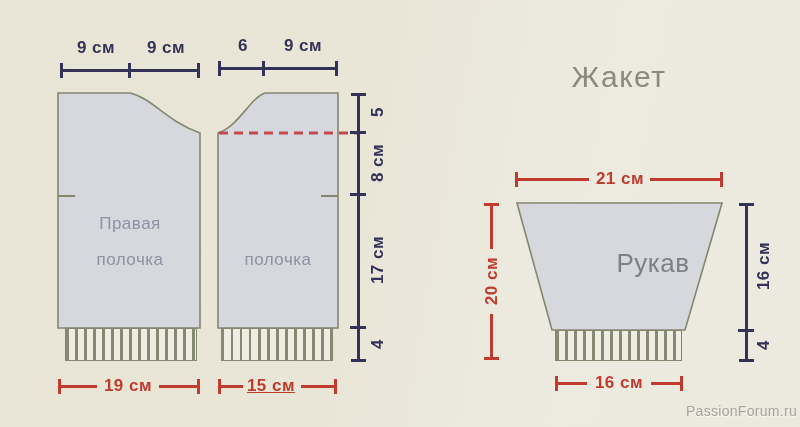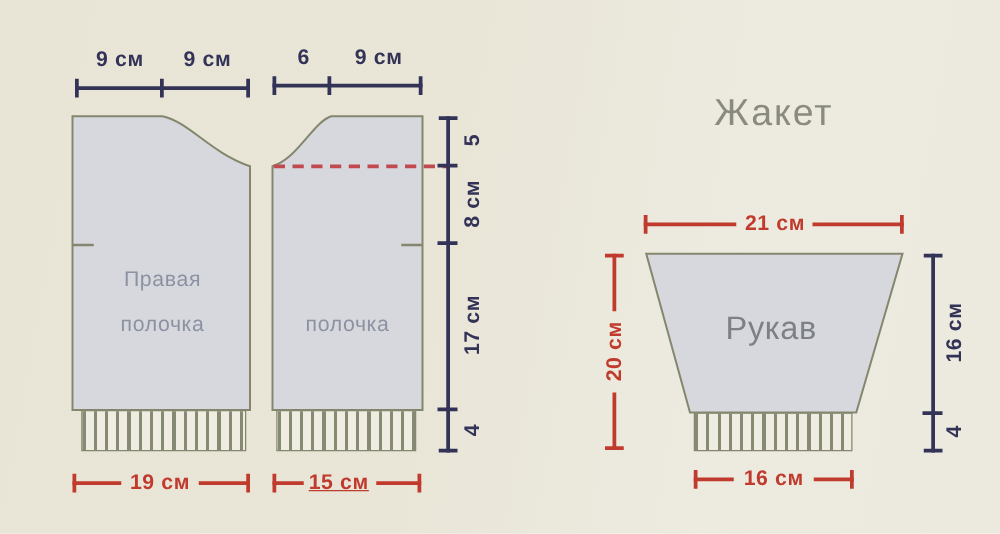--- a/index.html
+++ b/index.html
@@ -24,21 +24,21 @@
     position:absolute;transform:translate(-50%,-50%);
     font-weight:bold;font-size:17px;letter-spacing:.5px;
     color:#333357;white-space:nowrap;
   }
   .dimlabel.rot{transform:translate(-50%,-50%) rotate(-90deg);}
   .dimlabel.redtext{color:#c03b2d;}
   .piece-label{
     position:absolute;transform:translate(-50%,-50%);
     font-size:17px;color:#8d92a2;white-space:nowrap;letter-spacing:.5px;
   }
-  .sleeve-label{font-size:26px;color:#7d8086;}
+  .sleeve-label{font-size:26px;color:#7d8086;margin-left:36px;}
   .rib{
     position:absolute;border:1.6px solid #84876e;box-sizing:border-box;
     background:repeating-linear-gradient(90deg,#868a72 0 2.5px,#efede1 2.5px 9px);
   }
   .title{
     position:absolute;transform:translate(-50%,-50%);
     font-size:30px;color:#8a8a7e;letter-spacing:1.5px;white-space:nowrap;
   }
   .watermark{
     position:absolute;right:3px;top:403px;font-size:14px;color:#a2a49a;
@@ -56,21 +56,21 @@
     <path d="M517,203 H722 L685,330 H552 Z" fill="#d6d8de" stroke="#84876e" stroke-width="1.6"></path>
     <path d="M219,133 H359" stroke="#c04a50" stroke-width="3" stroke-dasharray="9,6" fill="none"></path>
     <path d="M58,196 H75" stroke="#84876e" stroke-width="2" fill="none"></path>
     <path d="M321,196 H338" stroke="#84876e" stroke-width="2" fill="none"></path>
   </svg>
 
   <div class="rib" style="left:65px;top:328px;width:132px;height:33px;"></div>
   <div class="rib" style="left:221px;top:328px;width:112px;height:33px;"></div>
   <div class="rib" style="left:555px;top:330px;width:127px;height:31px;"></div>
 
-  <div class="title" style="left:619px;top:91px;">Жакет</div>
+  <div class="title" style="left:619px;top:77px;">Жакет</div>
 
   <div class="piece-label" style="left:130px;top:224px;">Правая</div>
   <div class="piece-label" style="left:130px;top:260px;">полочка</div>
   <div class="piece-label" style="left:278px;top:260px;">полочка</div>
   <div class="piece-label sleeve-label" style="left:617px;top:263px;">Рукав</div>
 
   <div class="hbar tick-l tick-r" style="left:60px;top:69px;width:140px;"></div>
   <div class="vtick" style="left:128px;top:63px;"></div>
   <div class="dimlabel" style="left:96px;top:48px;">9 см</div>
   <div class="dimlabel" style="left:166px;top:48px;">9 см</div>
@@ -107,14 +107,15 @@
 
   <div class="vbar tick-t tick-b" style="left:745px;top:203px;height:159px;"></div>
   <div class="htick" style="left:738px;top:329px;"></div>
   <div class="dimlabel rot" style="left:764px;top:266px;">16 см</div>
   <div class="dimlabel rot" style="left:764px;top:345px;">4</div>
 
   <div class="hbar red tick-l" style="left:555px;top:382px;width:32px;"></div>
   <div class="hbar red tick-r" style="left:651px;top:382px;width:32px;"></div>
   <div class="dimlabel redtext" style="left:619px;top:383px;">16 см</div>
 
+  <div class="watermark">PassionForum.ru</div>
 
 </div>
 
 </body></html>

